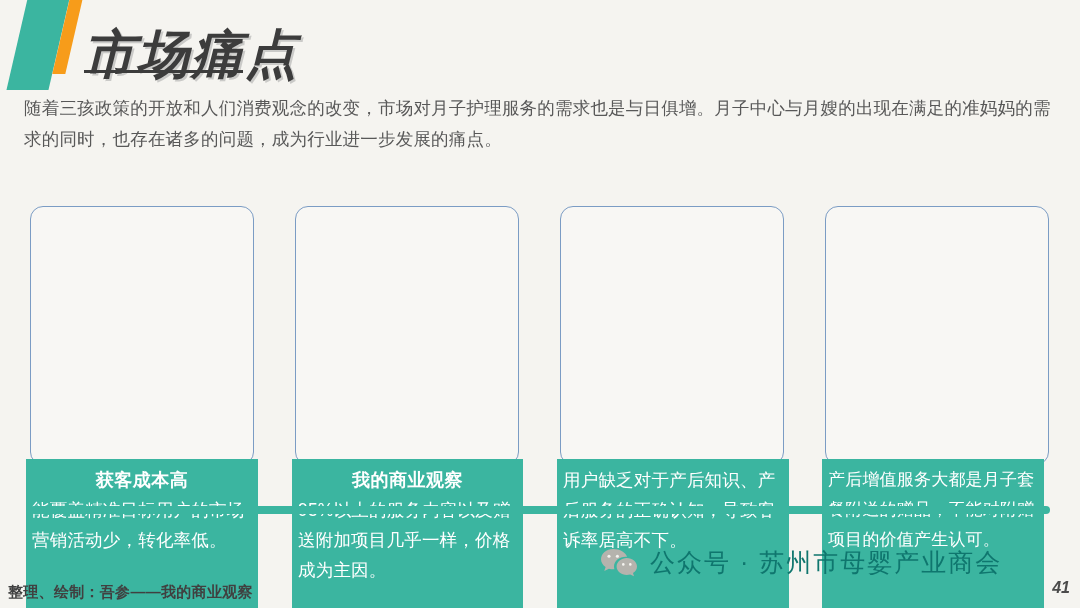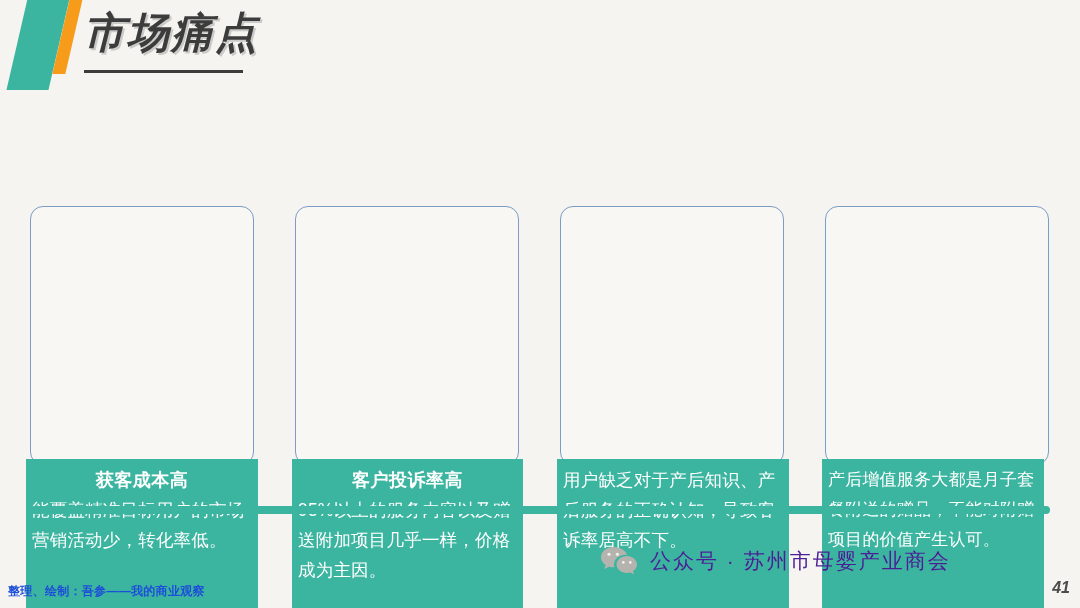--- a/index.html
+++ b/index.html
@@ -43,22 +43,22 @@
     left: 62px;
     top: -6px;
     width: 13px;
     height: 84px;
     background: #f79c1a;
     transform: skewX(-13deg);
   }
   .page-title {
     position: absolute;
     left: 83px;
-    top: 12px;
-    font-size: 42px;
+    top: 28px;
+    font-size: 52px;
     font-weight: bold;
     font-style: italic;
     letter-spacing: 2px;
     color: #3c3c3c;
     font-family: "DejaVu Sans", "Liberation Sans", sans-serif;
     text-shadow: 2px 2px 0 rgba(150,150,150,0.45);
     line-height: 1;
   }
   .title-underline {
     position: absolute;
@@ -144,42 +144,42 @@
     top: 506px;
     width: 1020px;
     height: 8px;
     background: #3bb5a0;
     border-radius: 4px;
   }
   .credit {
     position: absolute;
     left: 8px;
     top: 583px;
-    font-size: 12px;
-    font-weight: bold;
-    color: #1d4ed8;
+    font-size: 15px;
+    font-weight: bold;
+    color: #404040;
     letter-spacing: 0.3px;
   }
   .wechat-block {
     position: absolute;
     left: 600px;
     top: 546px;
     display: flex;
     align-items: center;
     gap: 12px;
   }
   .wechat-icon {
     width: 38px;
     height: 30px;
     position: relative;
     flex: 0 0 auto;
   }
   .wechat-label {
-    font-size: 21px;
-    color: #4c1d95;
+    font-size: 25px;
+    color: #0f766e;
     letter-spacing: 2px;
     font-weight: normal;
   }
   .page-number {
     position: absolute;
     right: 10px;
     top: 579px;
     font-size: 16px;
     font-weight: bold;
     font-style: italic;
@@ -191,32 +191,33 @@
 
 <div class="slide">
 
   <div class="header-marks">
     <div class="mark-teal"></div>
     <div class="mark-orange"></div>
   </div>
   <div class="page-title">市场痛点</div>
   <div class="title-underline"></div>
 
+  <div class="intro">随着三孩政策的开放和人们消费观念的改变，市场对月子护理服务的需求也是与日俱增。月子中心与月嫂的出现在满足的准妈妈的需求的同时，也存在诸多的问题，成为行业进一步发展的痛点。</div>
 
   <div class="cards">
 
     <div class="card" id="card-1"></div>
     <div class="card-band" id="band-1">
       <div class="card-title">获客成本高</div>
       <div class="card-body">能覆盖精准目标用户的市场营销活动少，转化率低。</div>
     </div>
 
     <div class="card" id="card-2"></div>
     <div class="card-band" id="band-2">
-      <div class="card-title">客户投诉率高</div>
+      <div class="card-title">我的商业观察</div>
       <div class="card-body">95%以上的服务内容以及赠送附加项目几乎一样，价格成为主因。</div>
     </div>
 
     <div class="card" id="card-3"></div>
     <div class="card-band" id="band-3">
       <div class="card-body">用户缺乏对于产后知识、产后服务的正确认知，导致客诉率居高不下。</div>
     </div>
 
     <div class="card" id="card-4"></div>
     <div class="card-band" id="band-4">

